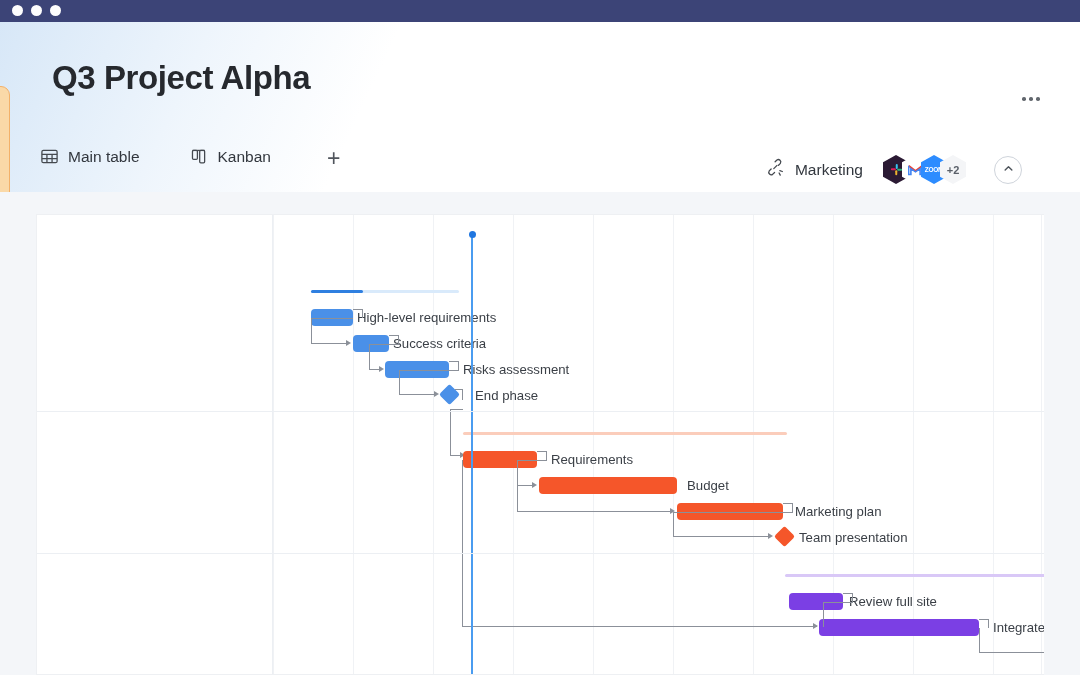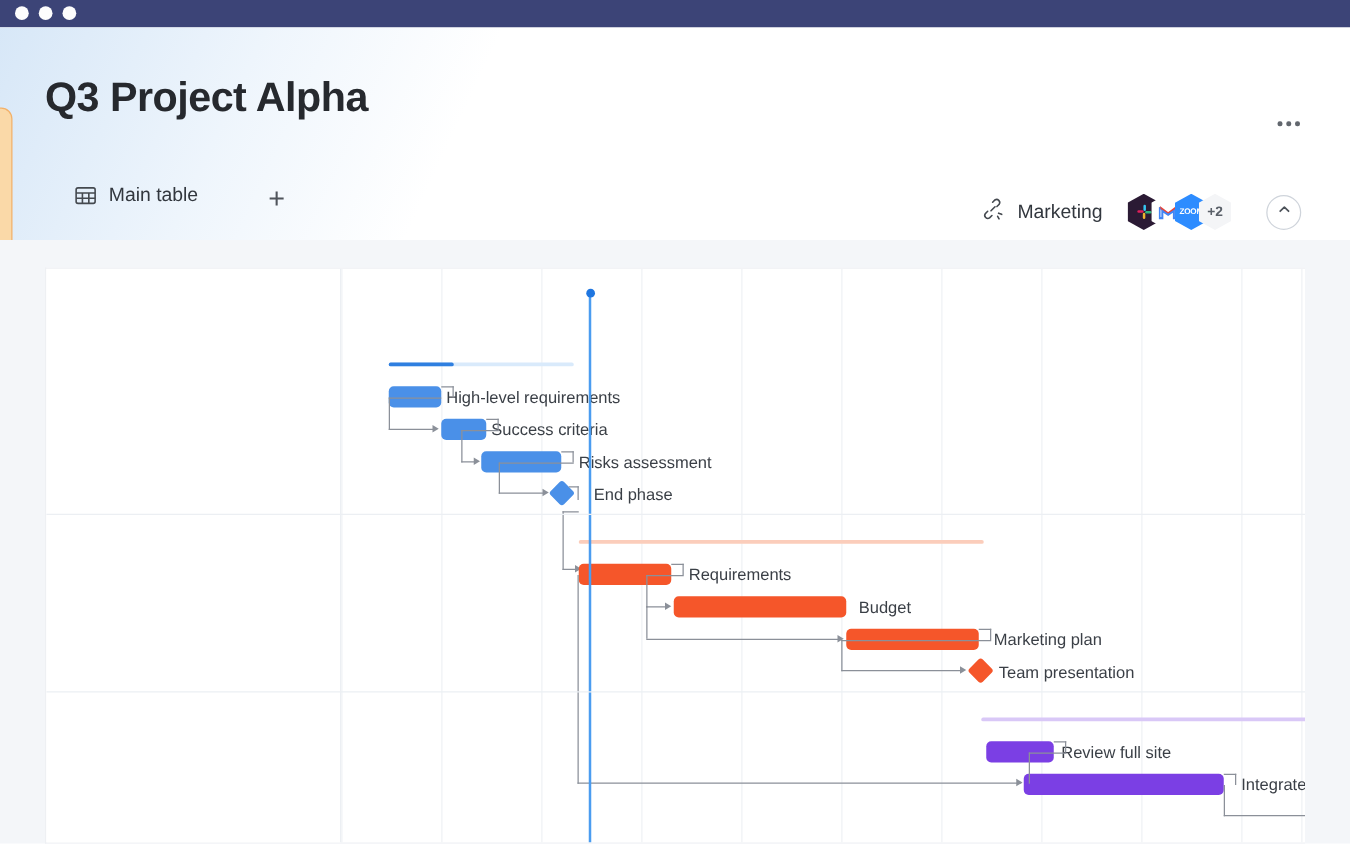--- a/index.html
+++ b/index.html
@@ -31,33 +31,33 @@
     pointer-events:none;
   }
   
   .side-card {
     position:absolute; left:-18px; top:64px; width:28px; height:222px;
     background:#fad9a8; border:1.5px solid #f3b169; border-radius:9px;
   }
 
   
   .board-title {
-    position:absolute; left:36px; top:37px;
+    position:absolute; left:52px; top:37px;
     font-size:33px; font-weight:700; color:#26292e; letter-spacing:-.4px;
   }
   .more-btn {
     position:absolute; right:34px; top:64px; width:30px; height:26px;
     display:flex; align-items:center; justify-content:center; gap:3.5px;
     cursor:pointer;
   }
   .more-btn i { width:3.5px; height:3.5px; border-radius:50%; background:#62676e; display:block;}
 
   
   .tabbar {
-    position:absolute; left:0; top:110px; width:1052px; height:60px;margin-left:19px;
+    position:absolute; left:0; top:110px; width:1052px; height:60px;
   }
   .tabs { position:absolute; left:36px; top:6px; display:flex; align-items:center; gap:0; }
   .tab {
     display:flex; align-items:center; gap:9px;
     padding:9px 22px 12px 4px; margin-right:24px;
     font-size:15.5px; color:#32373e; cursor:pointer; position:relative;
     white-space:nowrap;
   }
   .tab.active { color:#22262b; }
   .tab.active::after {
@@ -160,20 +160,30 @@
           <span>
             <svg width="19" height="19" viewBox="0 0 20 20" fill="none" stroke="#44494f" stroke-width="1.35">
               <rect x="2" y="3.5" width="16" height="13" rx="1.6"></rect>
               <path d="M2 7.8h16M2 12.2h16M7.3 7.8v8.7M12.7 7.8v8.7"></path>
             </svg>
           </span>
           <span>Main table</span>
         </div>
 
 
+        <div class="tab">
+          <span>
+            <svg width="19" height="19" viewBox="0 0 20 20" fill="none" stroke="#44494f" stroke-width="1.35">
+              <rect x="2.6" y="3.6" width="5.2" height="9.4" rx="1.2"></rect>
+              <rect x="10.2" y="3.6" width="5.2" height="13" rx="1.2"></rect>
+              <path d="M2.6 3.6h13"></path>
+            </svg>
+          </span>
+          <span>Kanban</span>
+        </div>
 
         <div class="tab-add">+</div>
       </div>
 
       <div class="toolbar-right">
 
         <div class="tool-btn">
           <span>
             <svg width="19" height="19" viewBox="0 0 20 20" fill="none" stroke="#44494f" stroke-width="1.35" stroke-linecap="round">
               <path d="M5.4 11.6 3.4 13.6a2.6 2.6 0 0 0 3.6 3.6l2-2"></path>

